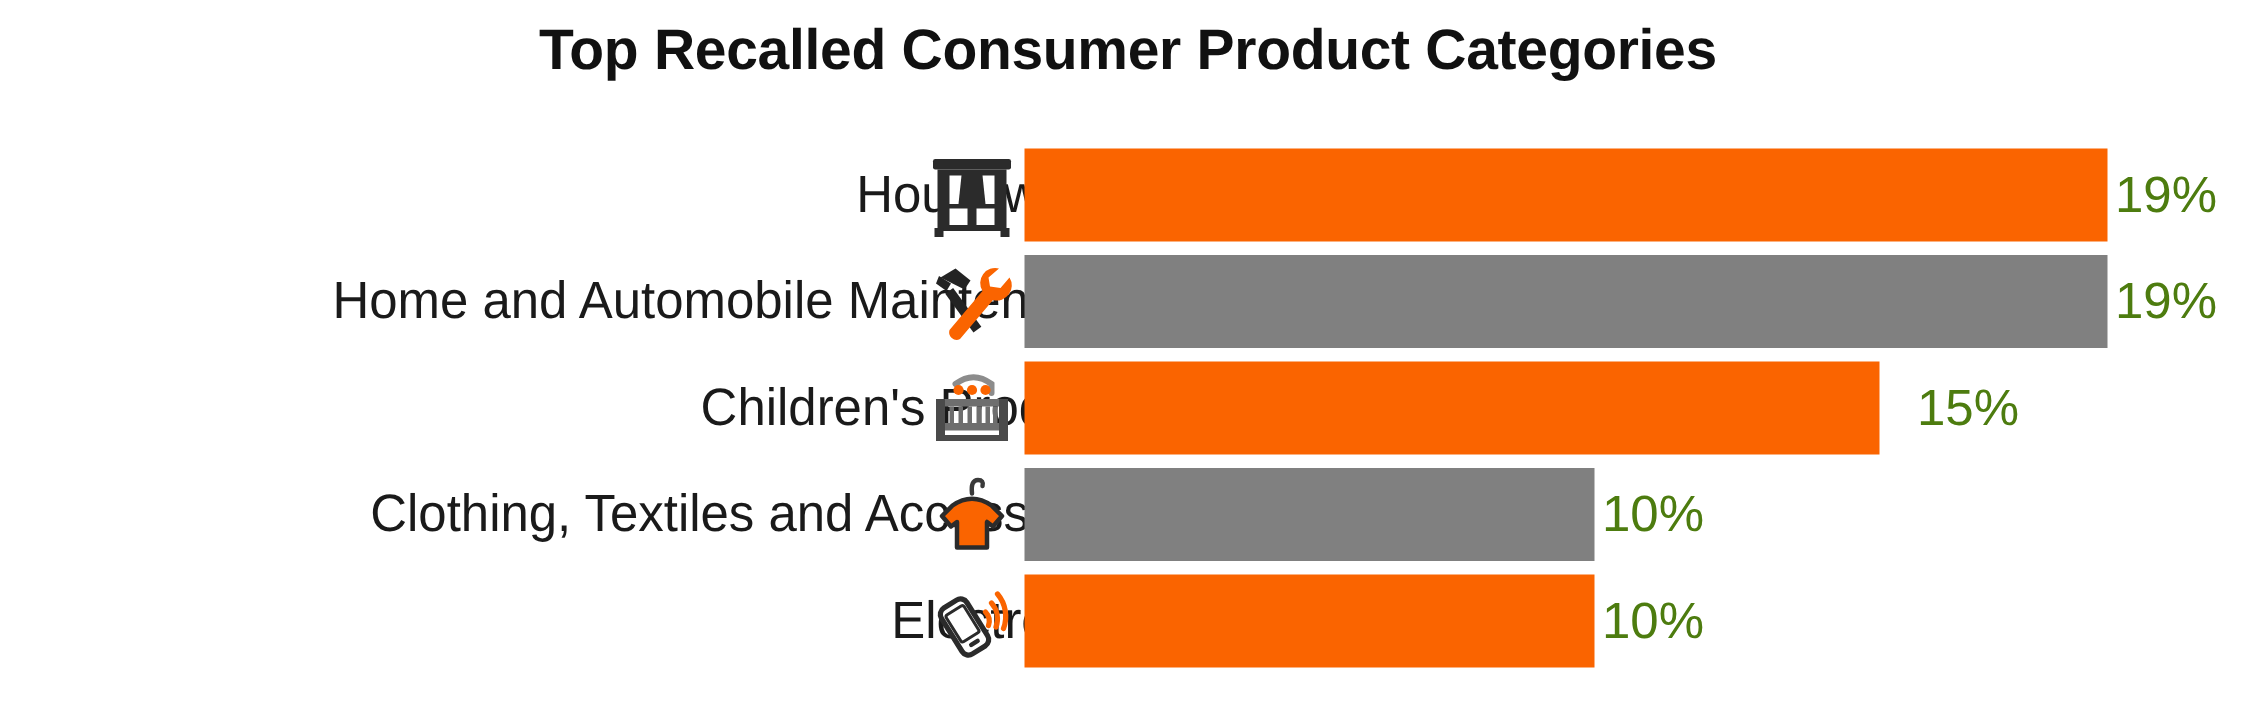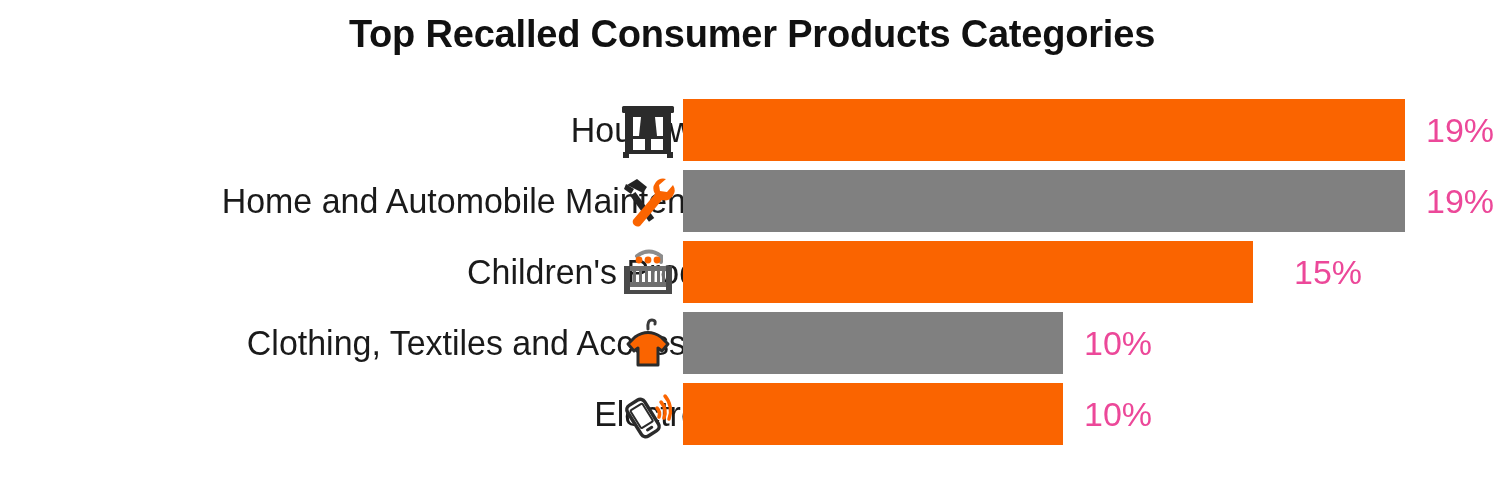--- a/index.html
+++ b/index.html
@@ -85,31 +85,31 @@
   }
   .bar.orange { background: #fa6400; }
   .bar.gray   { background: #808080; }
 
   .value-label {
     position: absolute;
     top: 0;
     height: 62px;
     line-height: 62px;
     font-size: 34px;
-    color: #ec4899;
+    color: #4d7c0f;
     white-space: nowrap;
-    padding-left: 21px;
+    padding-left: 5px;
   }
 </style>
 </head>
 <body>
 
 <div id="chart-root">
 
-  <div id="chart-title">Top Recalled Consumer Products Categories</div>
+  <div id="chart-title">Top Recalled Consumer Product Categories</div>
 
   <div id="plot-area">
 
     <div class="bar-row" style="top:0px;">
       <div class="cat-label">Housewares</div>
       <span class="cat-icon">
         <svg viewBox="0 0 62 60" xmlns="http://www.w3.org/2000/svg">
           <rect x="5" y="6" width="52" height="7" rx="1.5" fill="#2b2b2b"></rect>
           <rect x="8" y="13" width="46" height="41" fill="#2b2b2b"></rect>
           <path d="M16 17 L24 17 L22 36 L16 36 Z" fill="#ffffff"></path>

